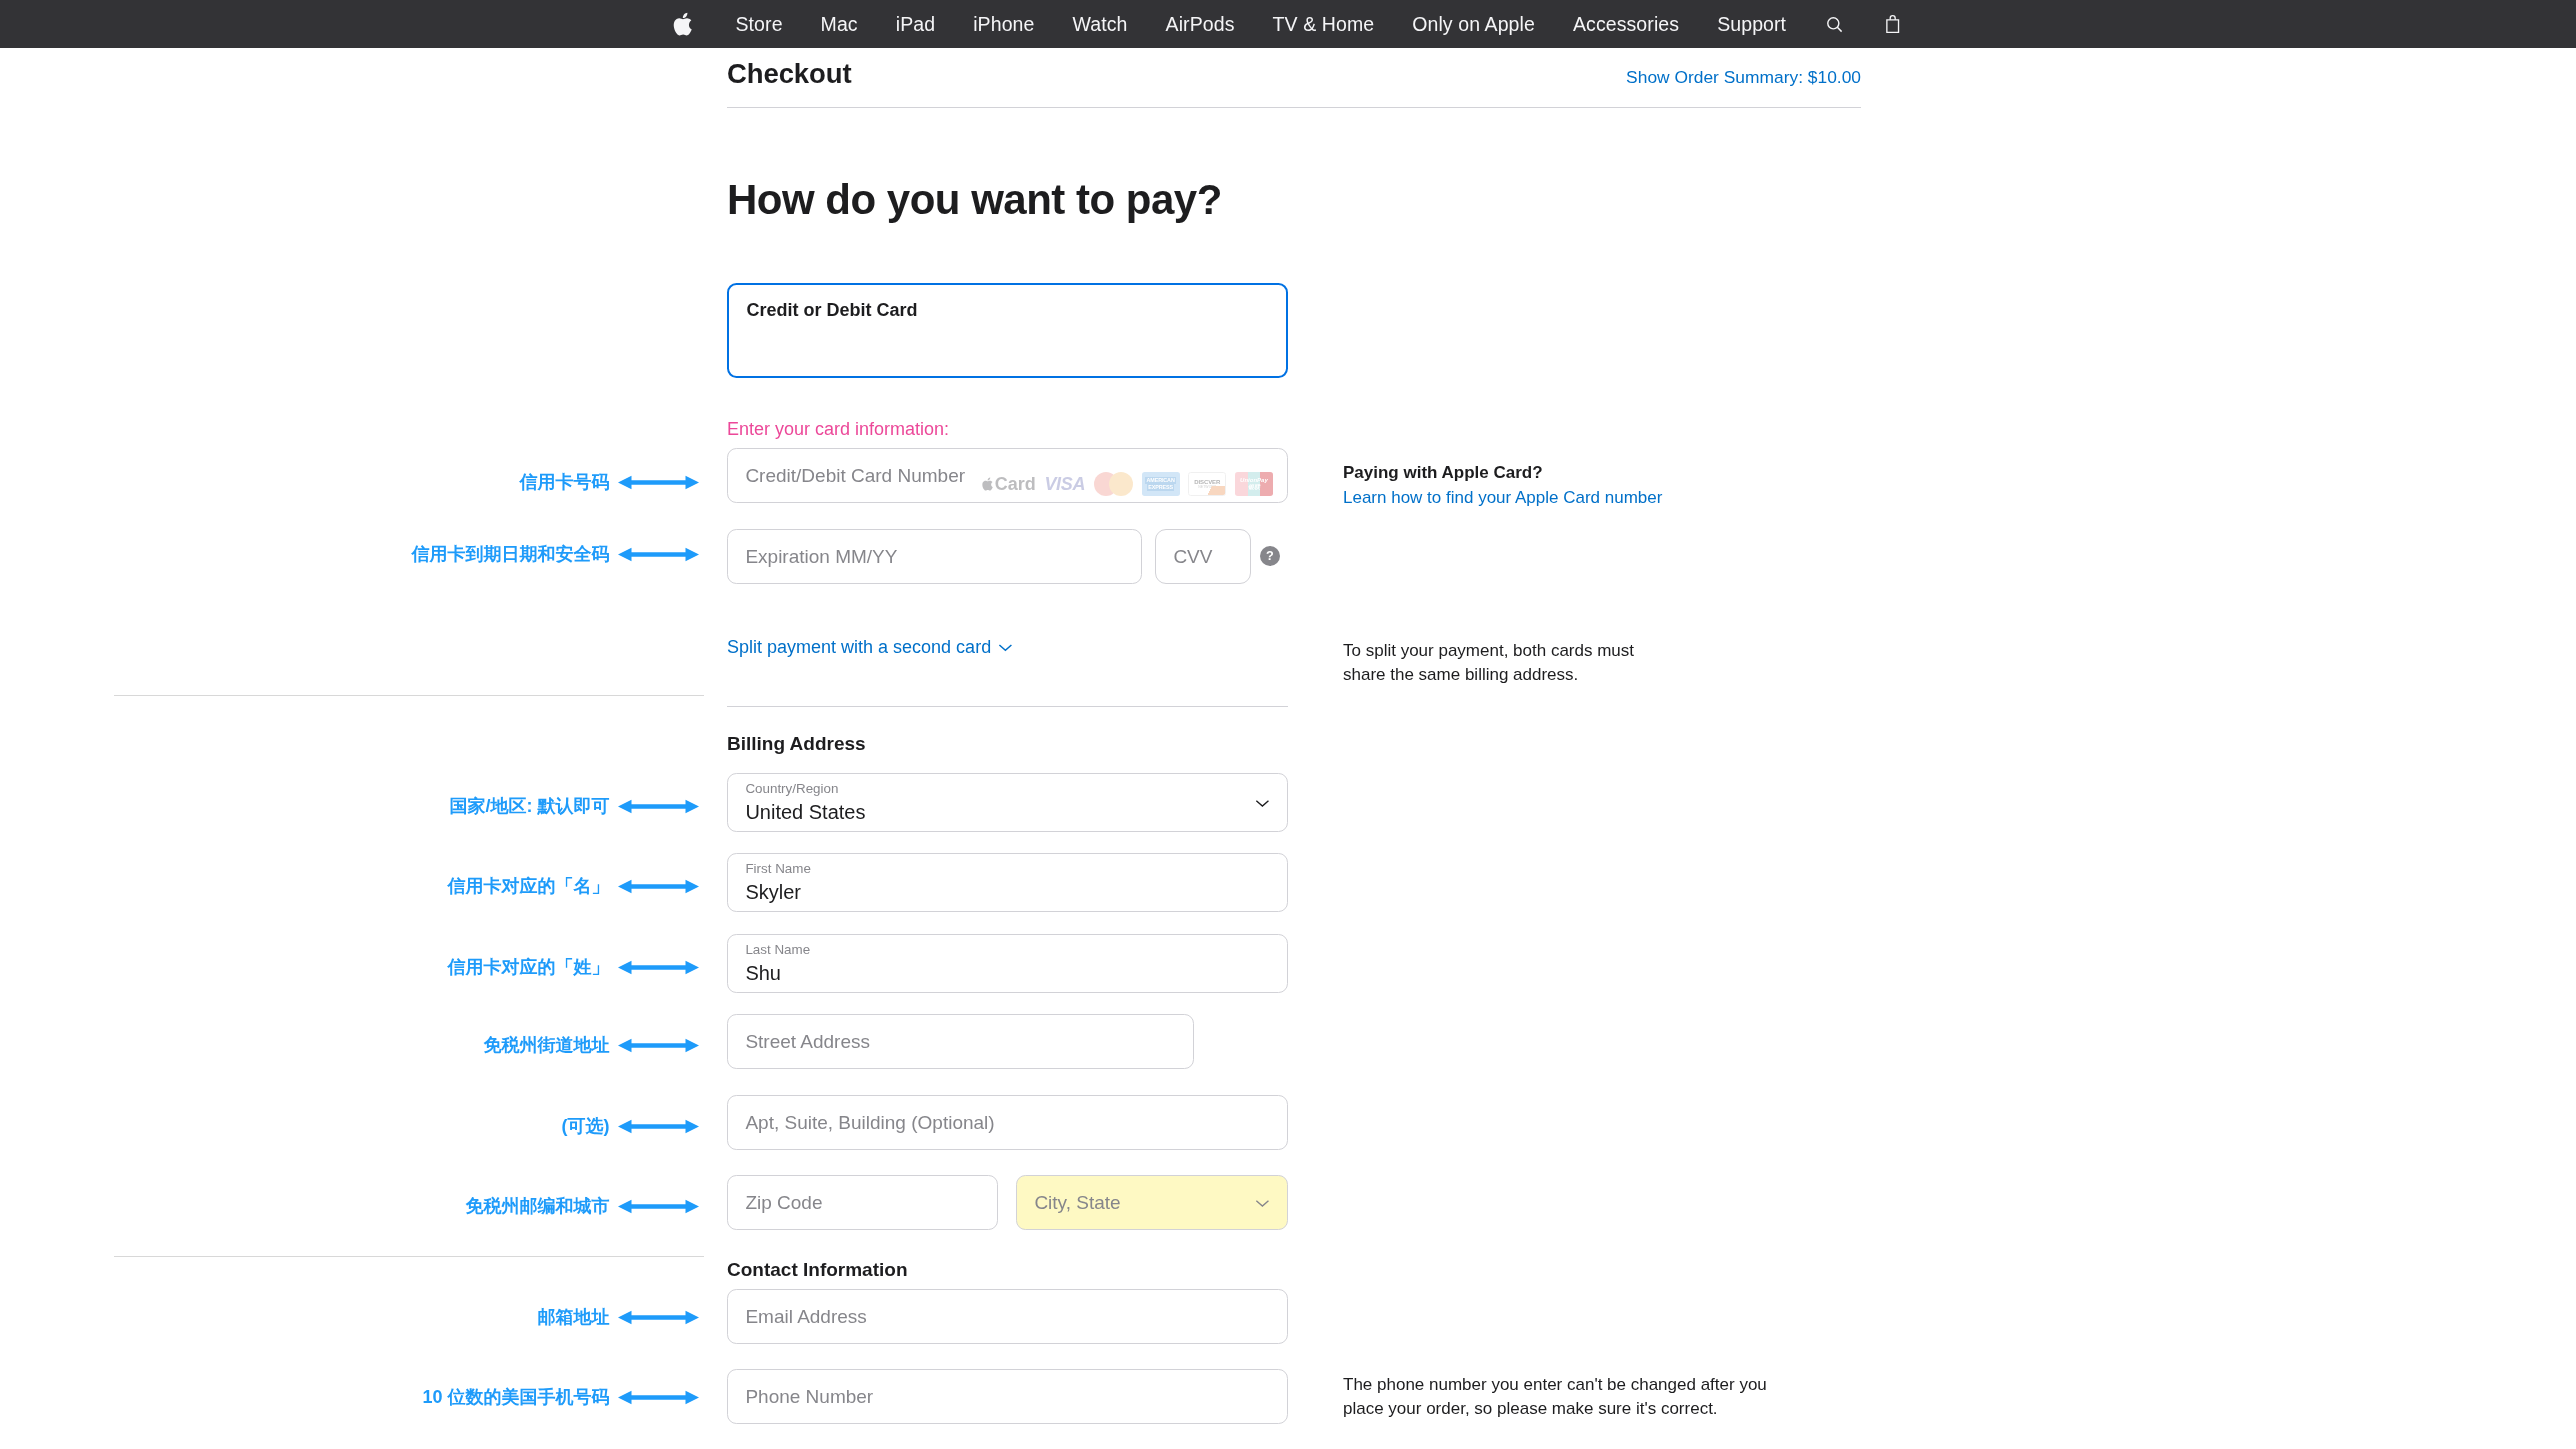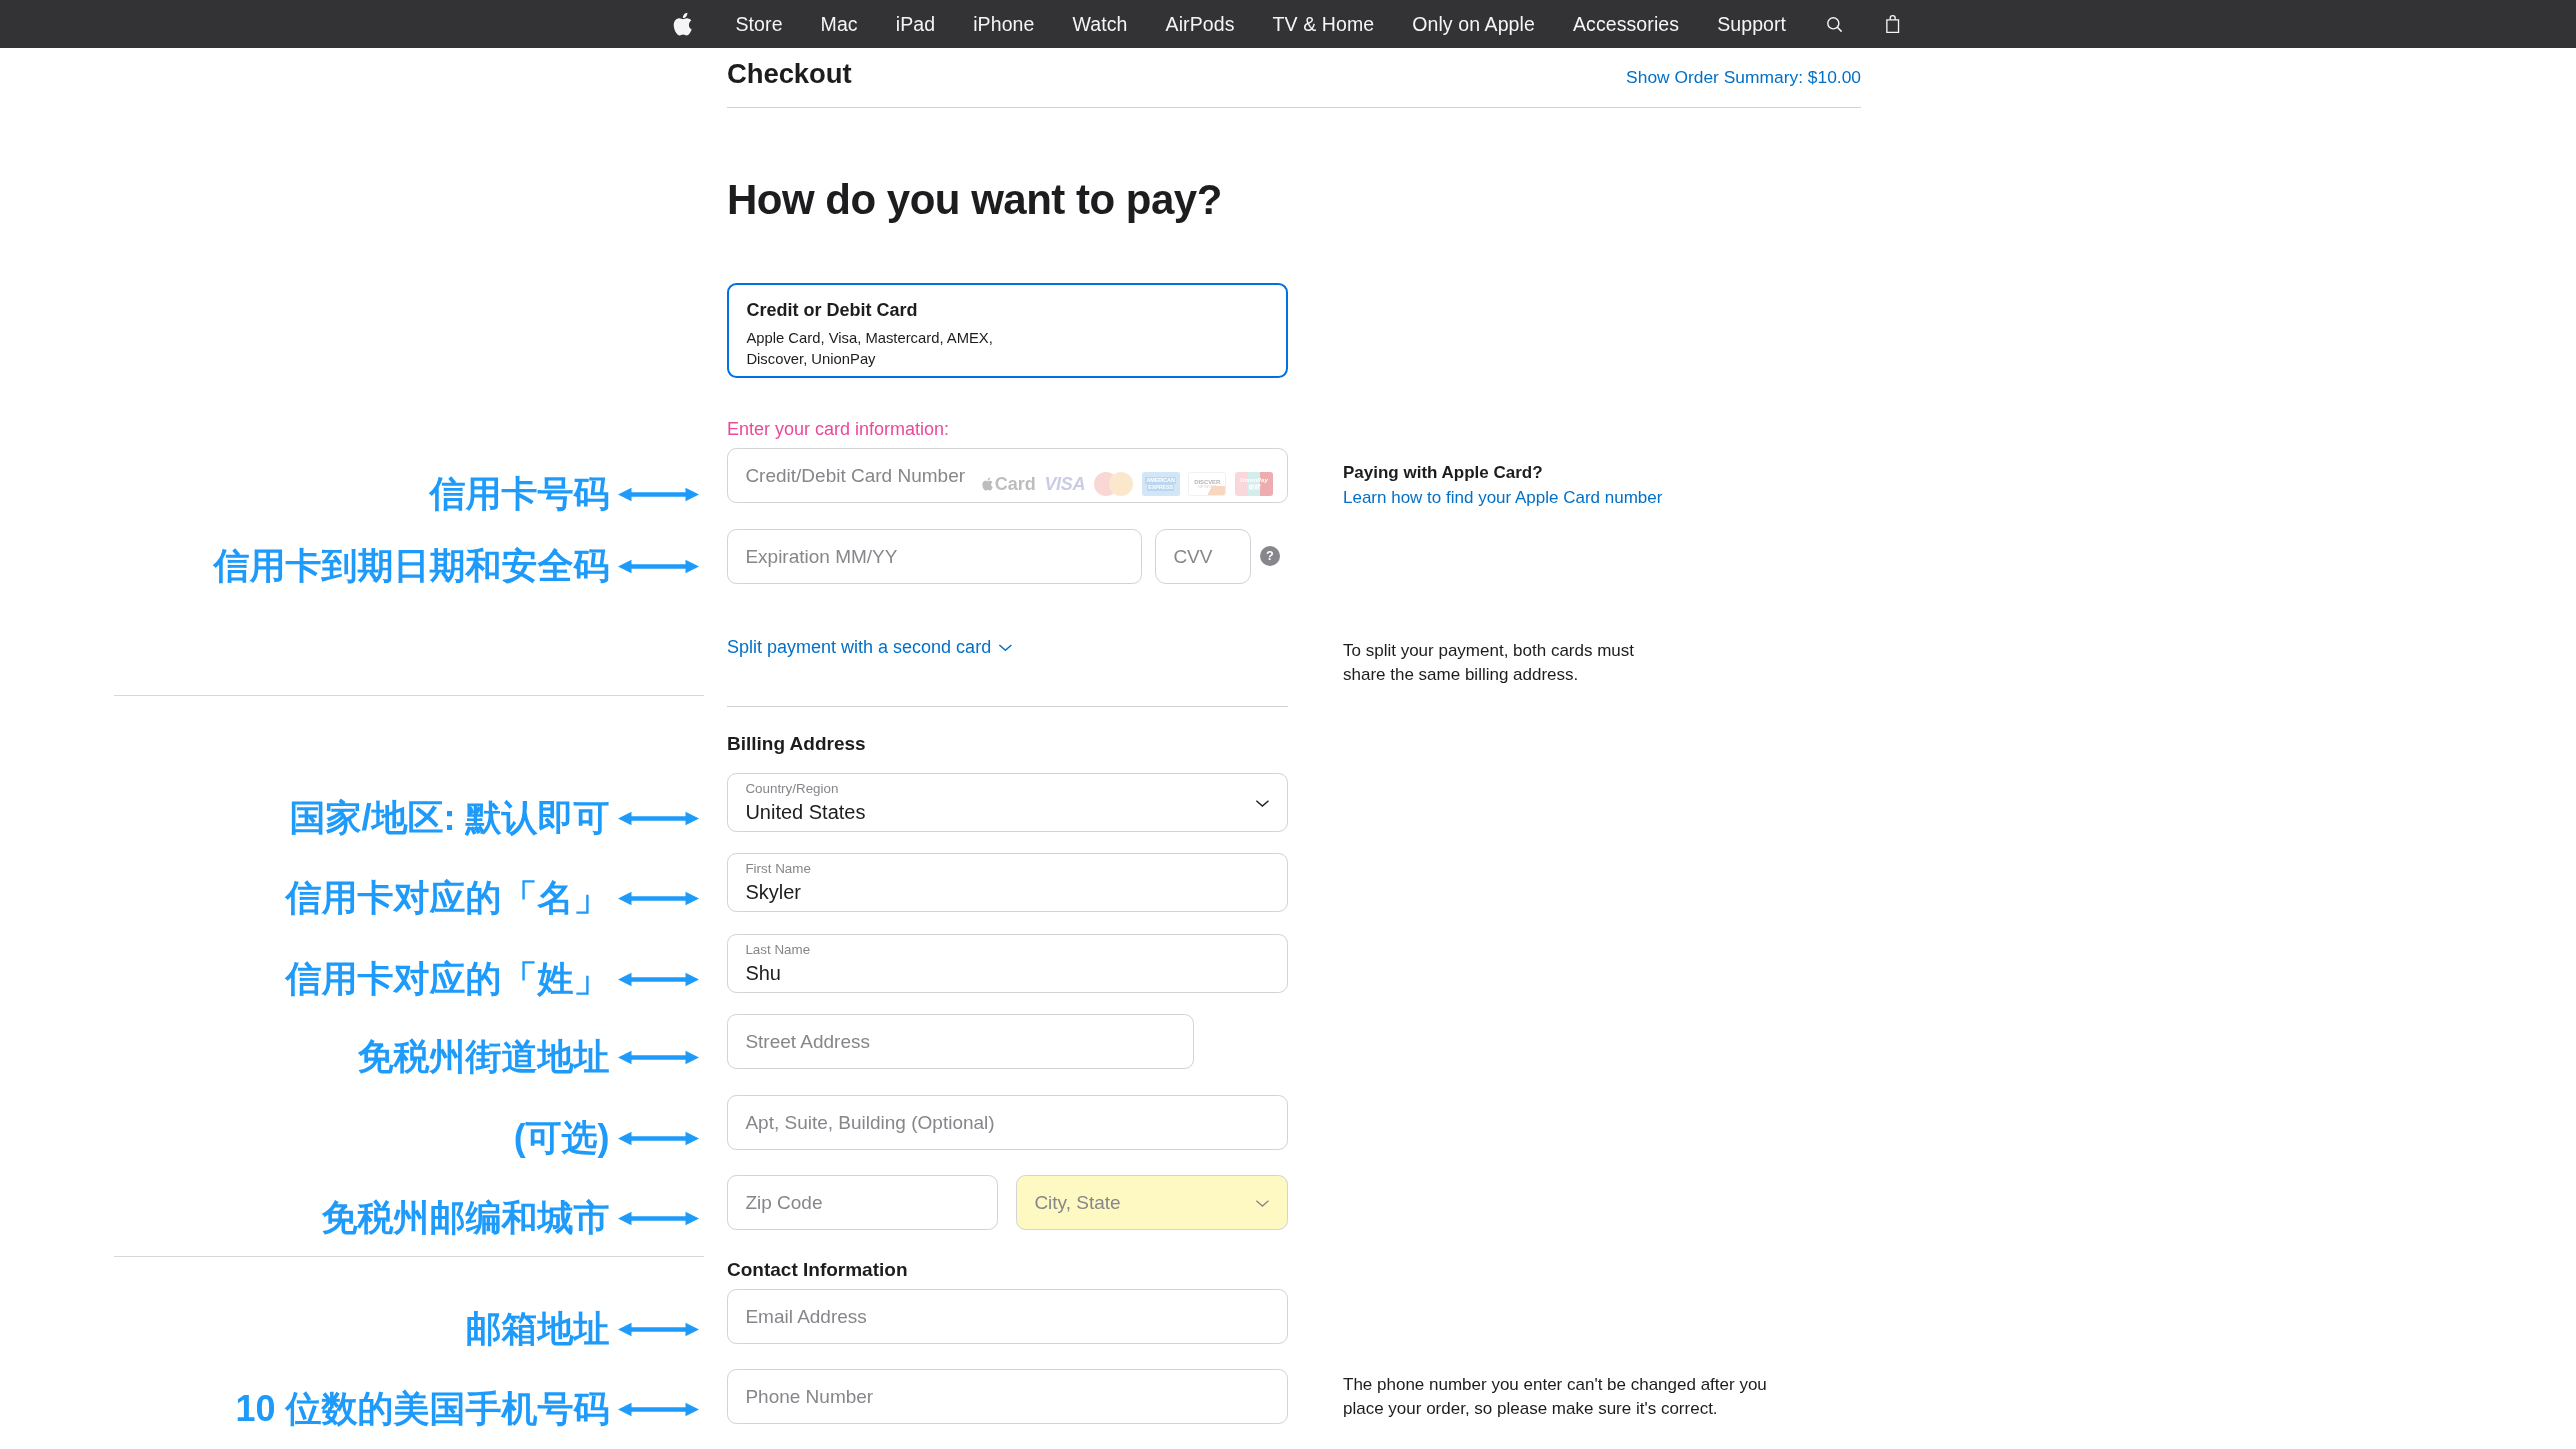--- a/index.html
+++ b/index.html
@@ -143,21 +143,21 @@
   
   .help {
     position: absolute; width: 470px;
   }
   .help-title { font-size: 17px; font-weight: 700; color: #1d1d1f; }
   .help-link { font-size: 17px; color: #0070c9; margin-top: 5.4px; display: block; }
   .help-text { font-size: 17px; color: #1d1d1f; line-height: 1.42; }
   .anno-row {
     position: absolute; left: 0; width: 704px;
     display: flex; align-items: center; justify-content: flex-end;
-    color: #1E9BFA; font-weight: 700; font-size: 36px; white-space: nowrap;
+    color: #1E9BFA; font-weight: 700; font-size: 18px; white-space: nowrap;
     padding-right: 5.4px;
   }
   .anno-arrow { display: inline-block; margin-left: 8px; }
   .anno-divider {
     position: absolute; height: 1.3px; background: #d8d8d8;
   }
 </style>
 </head>
 <body>
 
@@ -196,24 +196,20 @@
 <div class="co-header">
   <div class="co-title">Checkout</div>
   <div class="co-summary">Show Order Summary: $10.00</div>
 </div>
 <div class="co-rule"></div>
 
 <div class="main-h1">How do you want to pay?</div>
 
 <div class="pay-card">
   <div class="pay-card-title">Credit or Debit Card</div>
-  <div class="pay-card-sub">
-    <div>Apple Card, Visa, Mastercard, AMEX,</div>
-    <div>Discover, UnionPay</div>
-  </div>
 </div>
 
 <div class="sect-label" style="left:727px; top:419px;">Enter your card information:</div>
 
 <div class="fld" style="left:727px; top:448px; width:561px; height:55px;">
   <span class="fld-ph">Credit/Debit Card Number</span>
 </div>
 <div class="brands" style="left:982px; top:472px;">
   <div class="brand brand-applecard">
     <svg width="11.4" height="14" viewBox="0 0 14 17" fill="#6e6e73">

